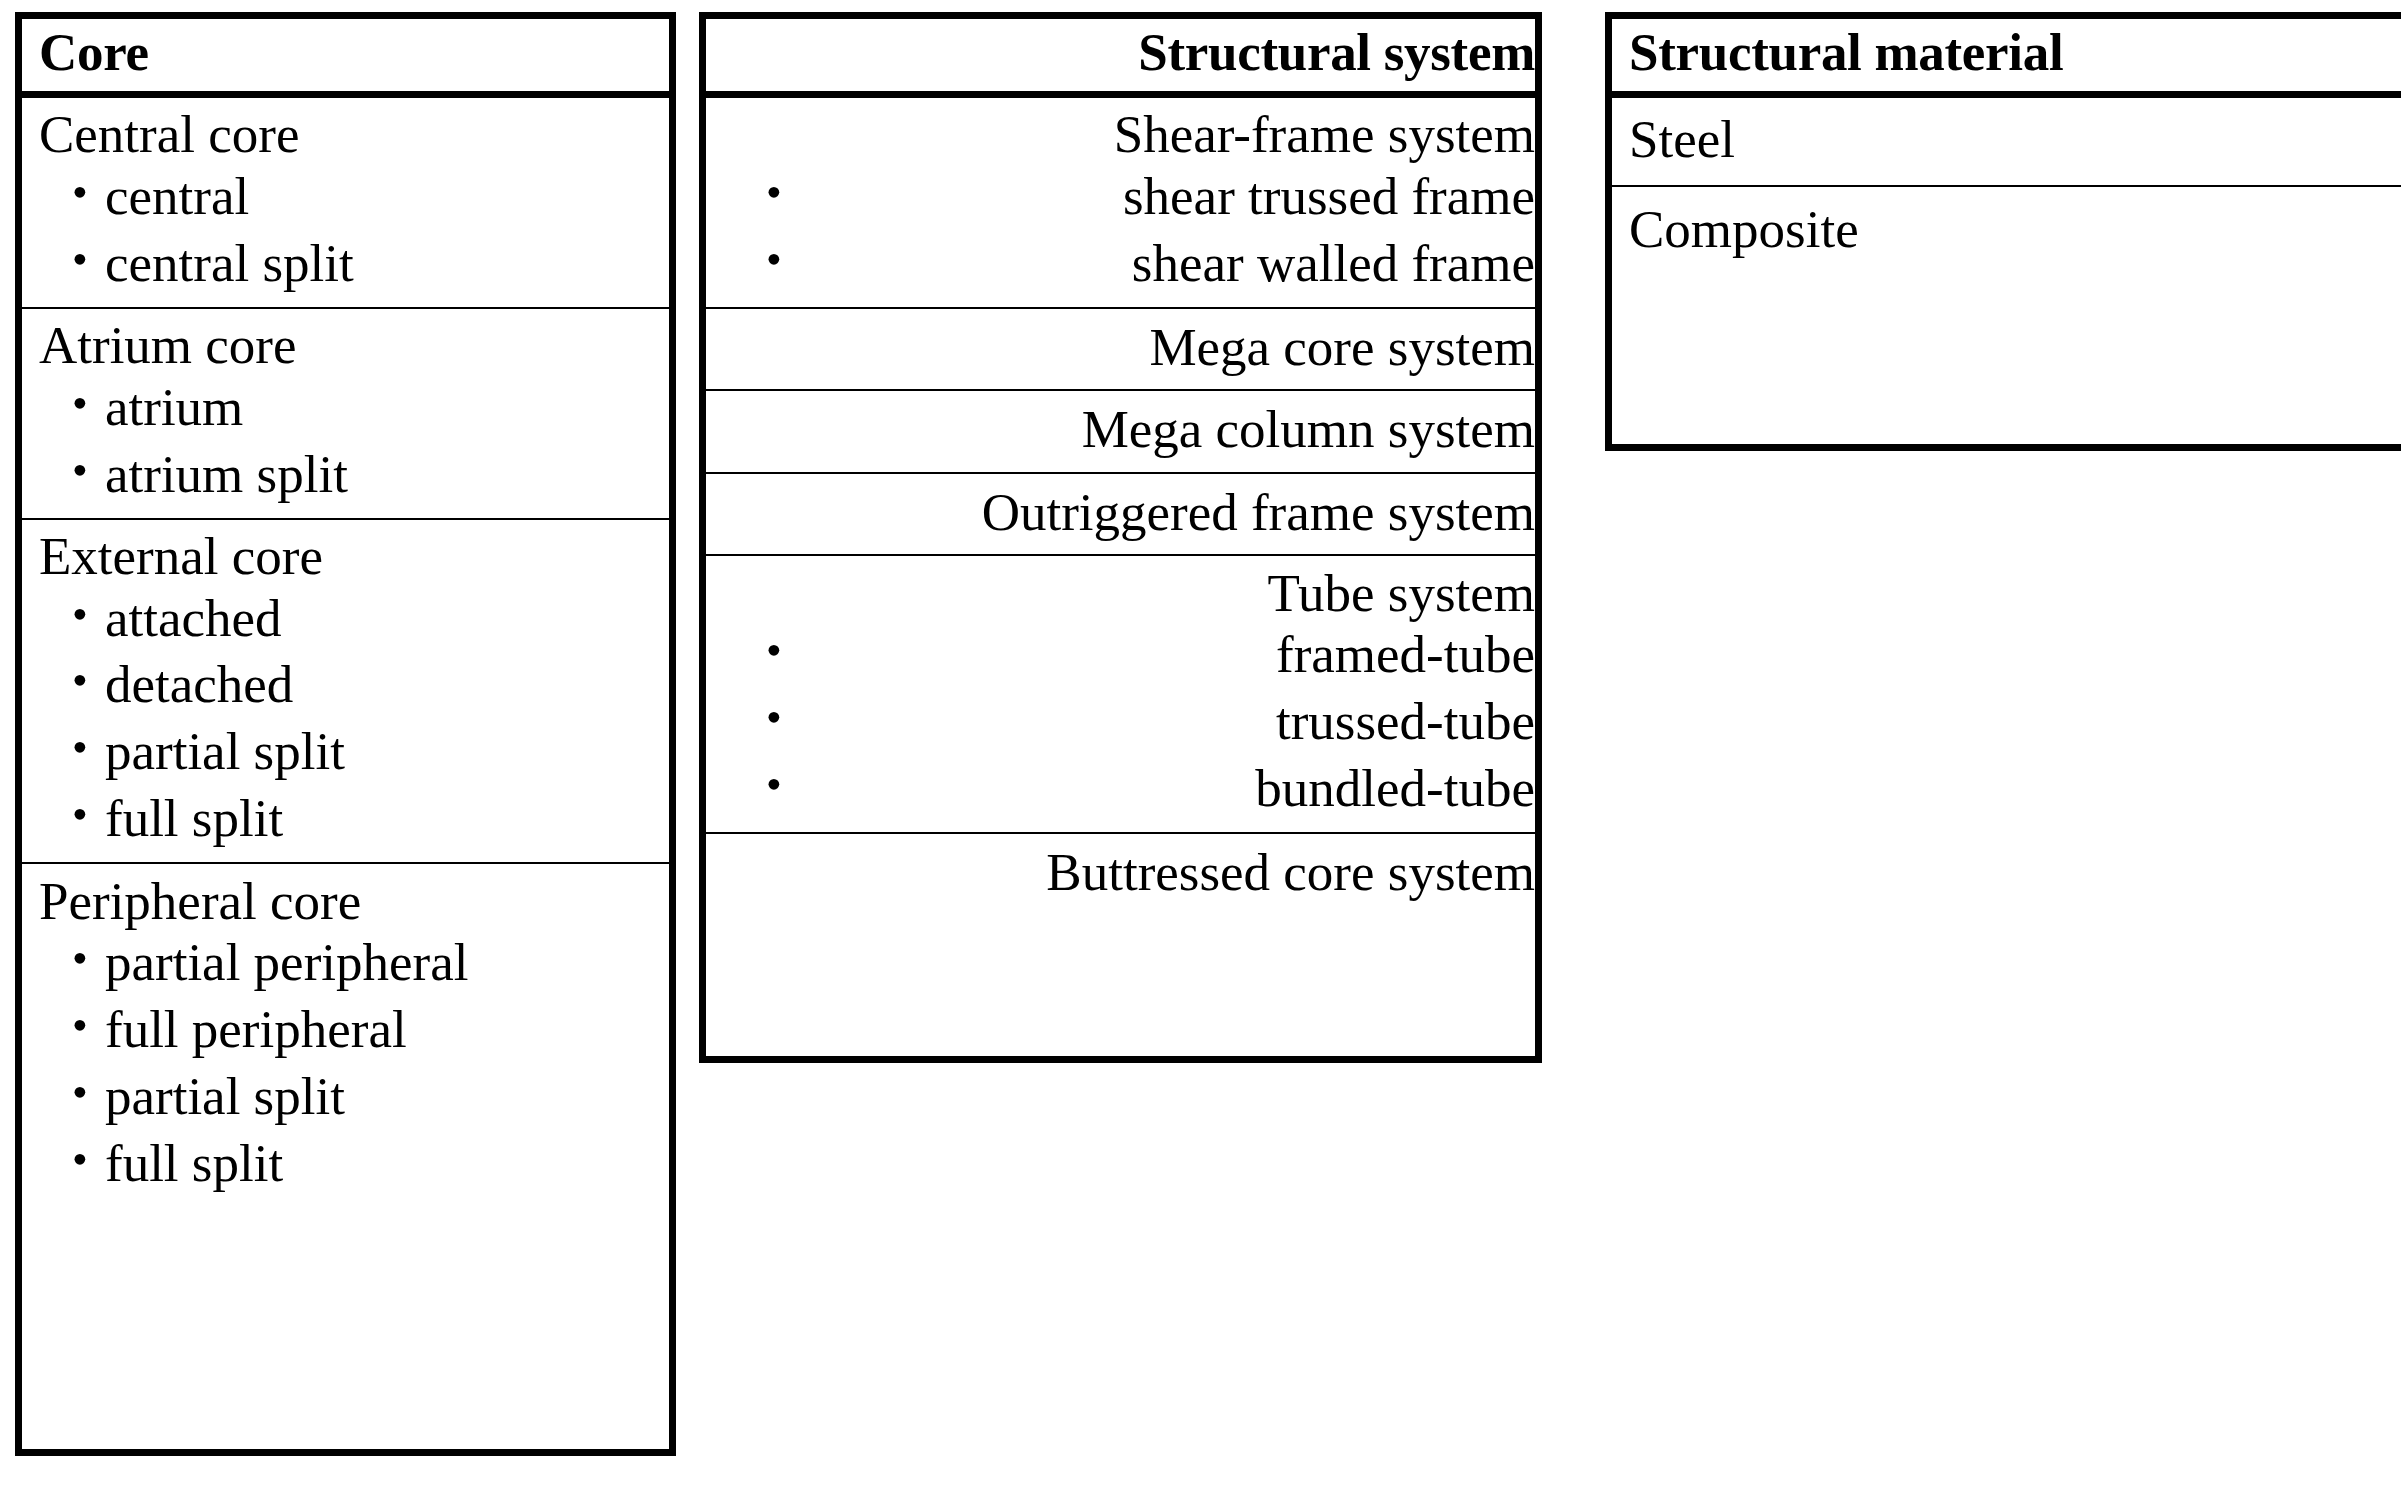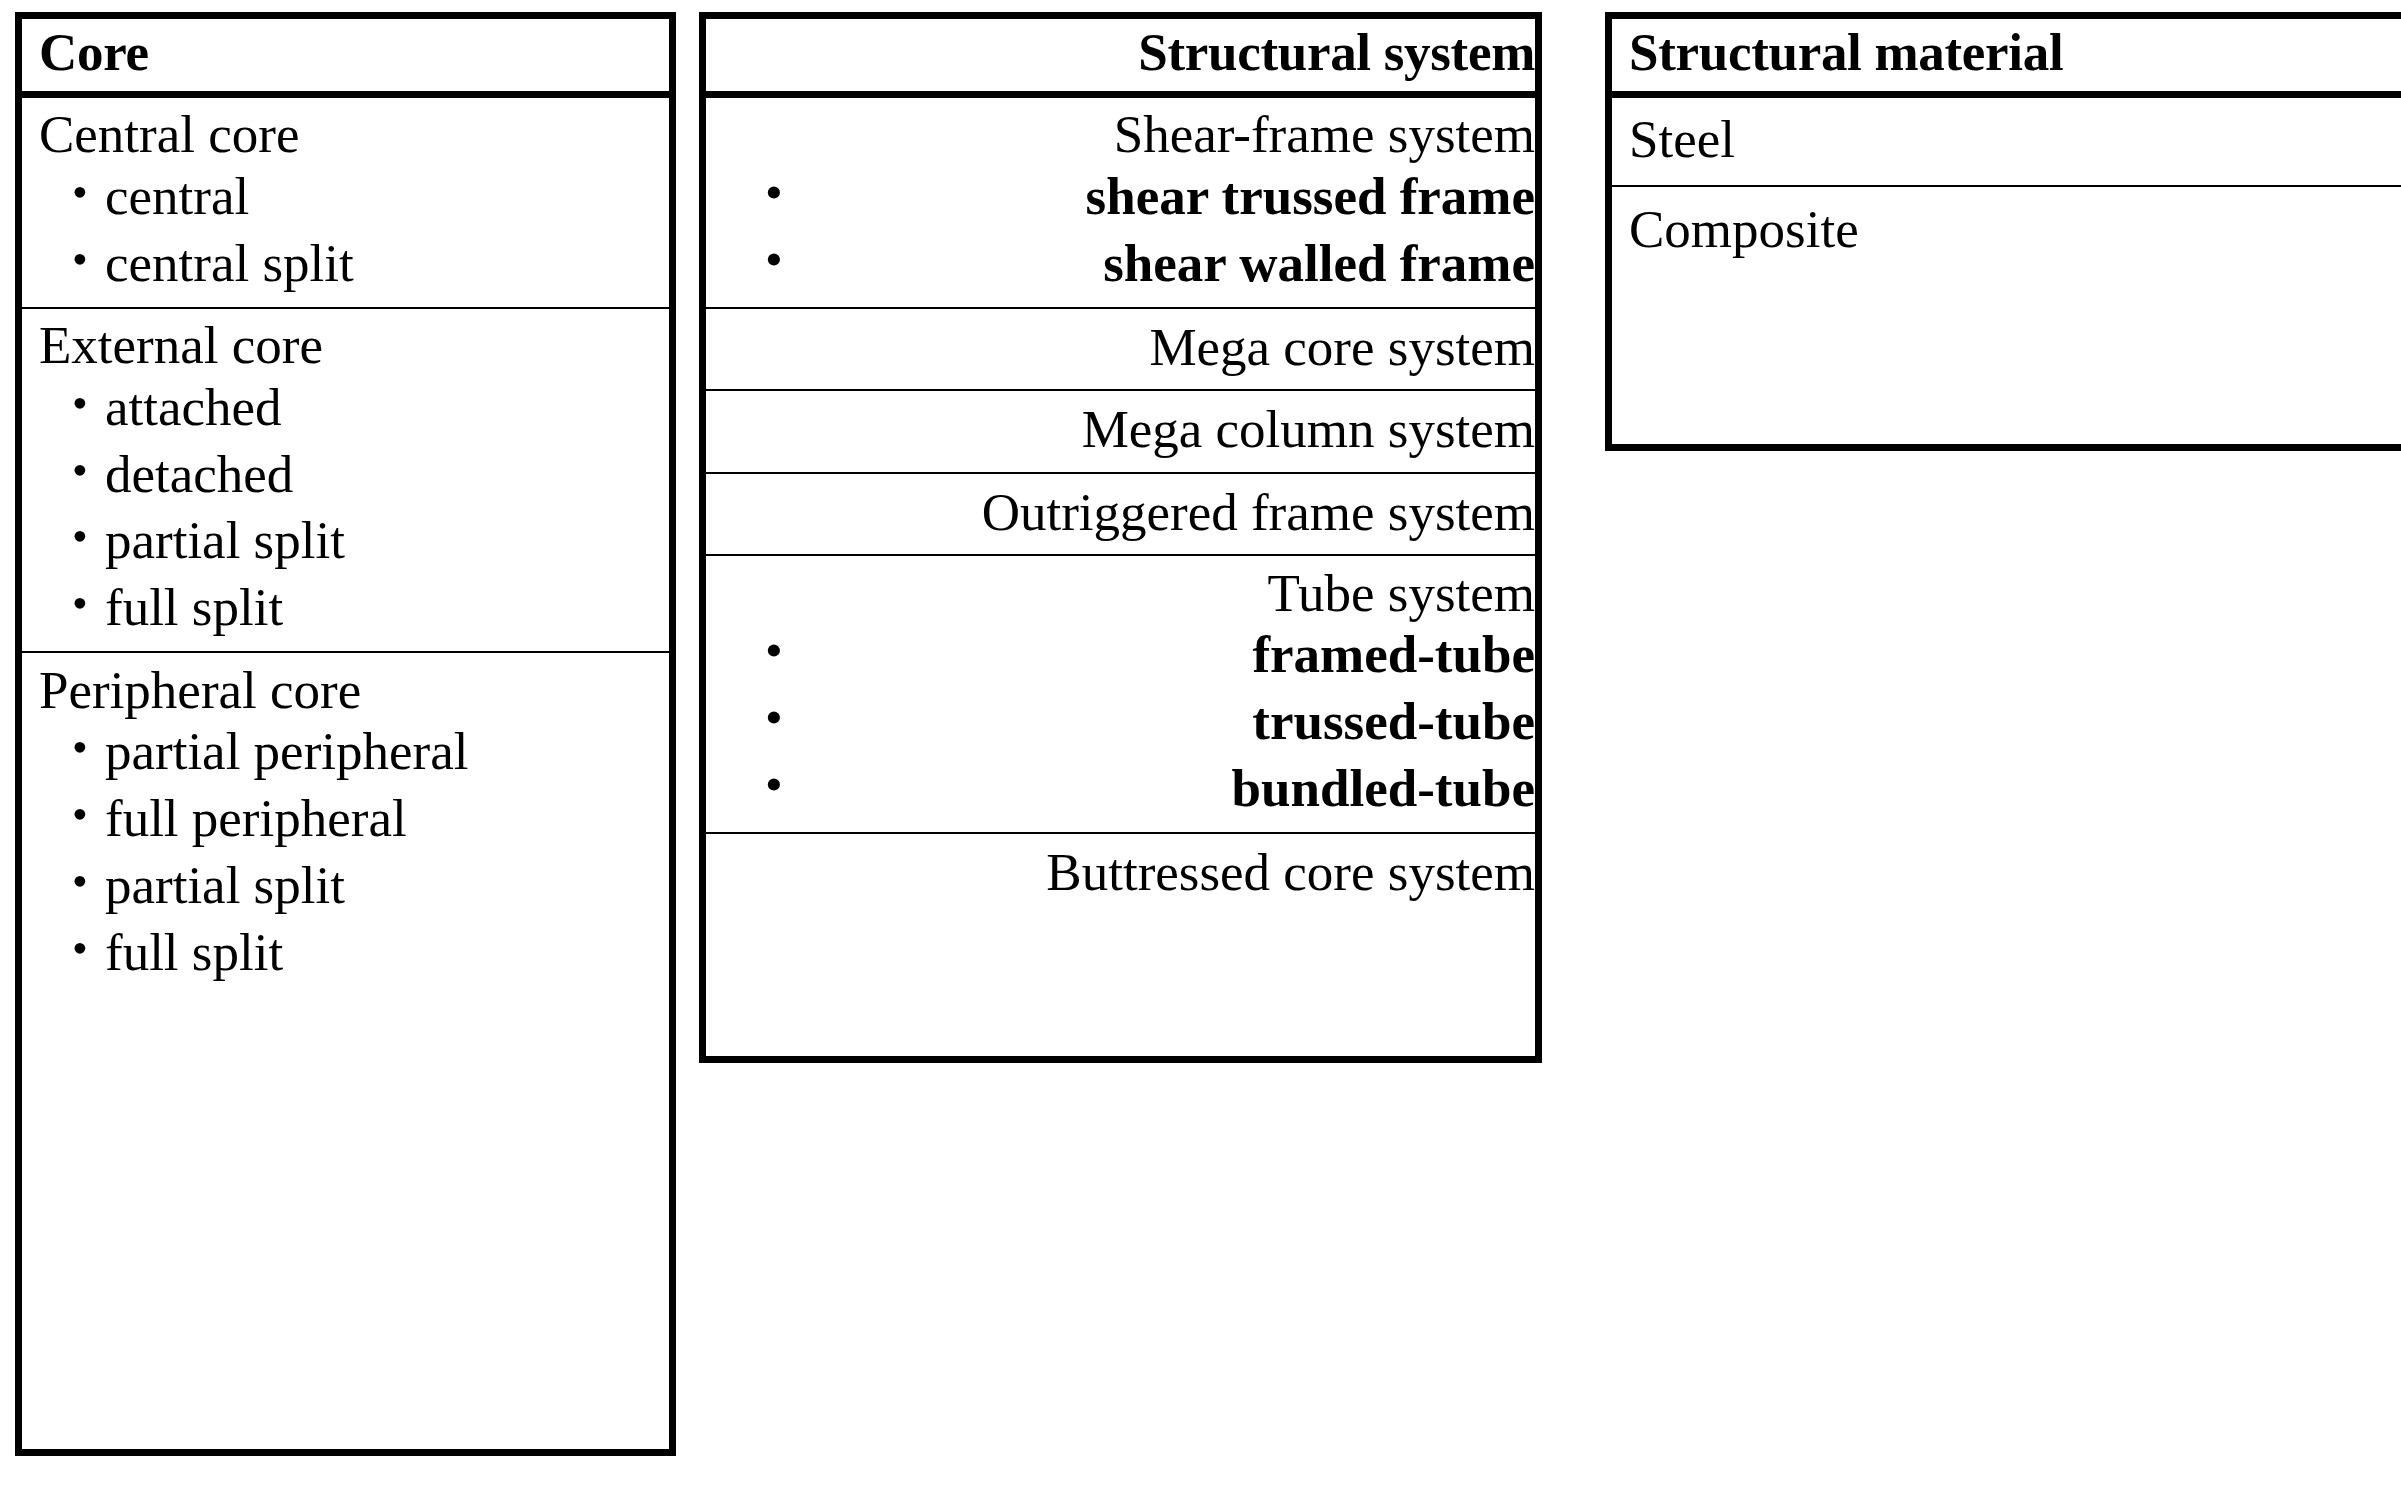--- a/index.html
+++ b/index.html
@@ -87,21 +87,21 @@
   ul.bullets li::before {
     content: "\2022";
     position: absolute;
     left: 50px;
     top: 8.6px;
     font-size: 45px;
     line-height: 1.00;
   }
 
   
-  .tbl-col2 ul.bullets li      { padding-left: 93px; font-weight: bold; }
+  .tbl-col2 ul.bullets li      { padding-left: 93px; }
   .tbl-col2 ul.bullets li::before { left: 60px; }
 
   
   .tbl-col3 .plain-title { padding: 12px 0 13.8px 17px; }
 </style>
 </head>
 <body>
 
 <div class="page">
 
@@ -112,20 +112,27 @@
     </div>
 
     <div class="row">
       <span class="grp-title">Central core</span>
       <ul class="bullets">
         <li>central</li>
         <li>central split</li>
       </ul>
     </div>
 
+    <div class="row">
+      <span class="grp-title">Atrium core</span>
+      <ul class="bullets">
+        <li>atrium</li>
+        <li>atrium split</li>
+      </ul>
+    </div>
 
     <div class="row">
       <span class="grp-title">External core</span>
       <ul class="bullets">
         <li>attached</li>
         <li>detached</li>
         <li>partial split</li>
         <li>full split</li>
       </ul>
     </div>

